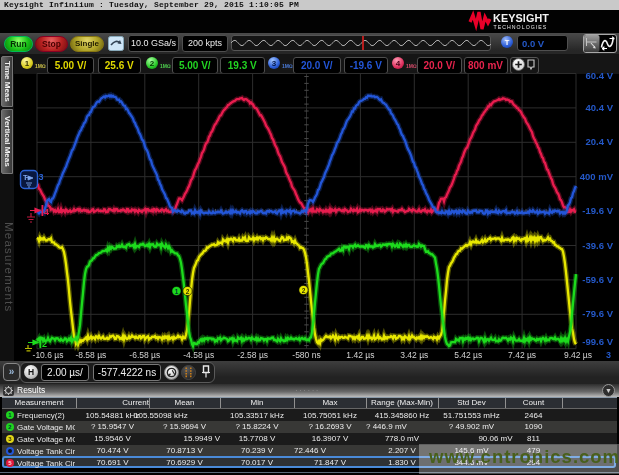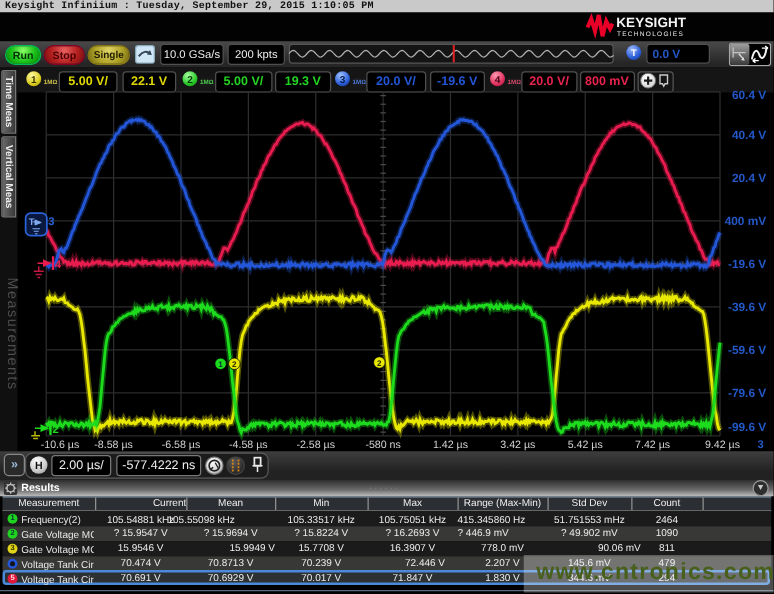--- a/index.html
+++ b/index.html
@@ -52,21 +52,21 @@
 <path d="M12.8,14.5 l-3,-0.5 1.9,-2.2 z" fill="#dcdcdc"></path>
 <path d="M18.5,13.5 C20,5.5 22.8,5 24.3,9.5 C25.8,14 28.5,13.5 30,6" fill="none" stroke="#f0f0f0" stroke-width="1.6"></path>
 <path d="M26.5,4.5 h5 m-0.2,0 l-2.2,-1.7 m2.2,1.7 l-2.2,1.7" stroke="#fff" stroke-width="1.1" fill="none"></path>
 <path d="M24,14.5 h-5 m0.2,0 l2.2,-1.7 m-2.2,1.7 l2.2,1.7" stroke="#fff" stroke-width="1.1" fill="none"></path>
 </svg>
 
 <div class="abs" style="left:0;top:54px;width:619px;height:19.5px;background:#151515"></div>
 <div class="chc" style="left:21px;top:57px;background:radial-gradient(circle at 38% 28%,#fff9a0,#d8cc20 60%,#9a8e08);color:#3a3400">1</div>
 <div class="badge abs" style="left:34px;top:61.5px;color:#cfc34a">1MΩ</div>
 <div class="box" style="left:47px;top:56.5px;width:47px;height:17px;color:#e0d800;font-weight:bold;font-size:10px">5.00 V/</div>
-<div class="box" style="left:97.5px;top:56.5px;width:43.5px;height:17px;color:#e0d800;font-weight:bold;font-size:10px">22.1 V</div>
+<div class="box" style="left:97.5px;top:56.5px;width:43.5px;height:17px;color:#e0d800;font-weight:bold;font-size:10px">25.6 V</div>
 <div class="chc" style="left:146px;top:57px;background:radial-gradient(circle at 38% 28%,#a8ffa0,#28c828 60%,#0a7a0a);color:#023802">2</div>
 <div class="badge abs" style="left:159px;top:61.5px;color:#4ecf4e">1MΩ</div>
 <div class="box" style="left:171.5px;top:56.5px;width:46.5px;height:17px;color:#22d422;font-weight:bold;font-size:10px">5.00 V/</div>
 <div class="box" style="left:220px;top:56.5px;width:44.5px;height:17px;color:#22d422;font-weight:bold;font-size:10px">19.3 V</div>
 <div class="chc" style="left:268px;top:57px;background:radial-gradient(circle at 38% 28%,#a0c4ff,#2a5cd8 60%,#0d2c7e);color:#04184a">3</div>
 <div class="badge abs" style="left:281px;top:61.5px;color:#4a7ad8">1MΩ</div>
 <div class="box" style="left:292.5px;top:56.5px;width:48.5px;height:17px;color:#2356d8;font-weight:bold;font-size:10px">20.0 V/</div>
 <div class="box" style="left:344px;top:56.5px;width:43.5px;height:17px;color:#2356d8;font-weight:bold;font-size:10px">-19.6 V</div>
 <div class="chc" style="left:392px;top:57px;background:radial-gradient(circle at 38% 28%,#ff9ab4,#e0305e 60%,#8e0c2e);color:#4a0216">4</div>
 <div class="badge abs" style="left:405px;top:61.5px;color:#d84a6a">1MΩ</div>
@@ -327,21 +327,21 @@
     <path d="M2.5,1 h5 v6.5 h-5 z" fill="none" stroke="#e8e8e8" stroke-width="1.4"></path>
     <path d="M1,7.5 h8 M5,7.5 v5" stroke="#e8e8e8" stroke-width="1.2"></path>
   </svg>
 
 <div class="abs" style="left:0;top:384px;width:619px;height:12.5px;background:linear-gradient(#2e2e2e,#6a6a6a 60%,#bdbdbd)"></div>
 <svg class="abs" style="left:3px;top:385px" width="11" height="11" viewBox="0 0 11 11">
     <rect width="11" height="11" rx="2" fill="#333"></rect>
     <circle cx="5.5" cy="5.5" r="3" fill="none" stroke="#bbb" stroke-width="1.2"></circle>
     <path d="M5.5,1 v2 M5.5,8 v2 M1,5.5 h2 M8,5.5 h2 M2.3,2.3 l1.4,1.4 M7.3,7.3 l1.4,1.4 M8.7,2.3 l-1.4,1.4 M3.7,7.3 l-1.4,1.4" stroke="#bbb" stroke-width="1"></path>
   </svg>
-<div class="abs" style="left:17px;top:385px;color:#fff;font-size:8.5px;font-weight:bold">Results</div>
+<div class="abs" style="left:17px;top:385px;color:#fff;font-size:8.5px;font-weight:normal">Results</div>
 <div class="abs" style="left:295px;top:386px;color:#888;font-size:8px;letter-spacing:1.5px">······</div>
 <div class="abs" style="left:602px;top:383.5px;width:13px;height:13px;border-radius:50%;background:#2e2e2e;border:1px solid #999;color:#ccc;font-size:7px;text-align:center;line-height:12px">▼</div>
 <div class="abs" style="left:2px;top:396.5px;width:615px;height:12px;background:#2b2e33;border-top:1px solid #8a9aaa;border-bottom:1px solid #666"></div>
 <div class="abs" style="left:2px;top:398px;width:74px;text-align:center;color:#f0f0f0;font-size:8px">Measurement</div>
 <div class="abs" style="left:76px;top:398px;width:73px;text-align:right;color:#f0f0f0;font-size:8px">Current</div>
 <div class="abs" style="left:76px;top:397.5px;width:1px;height:10px;background:#909090"></div>
 <div class="abs" style="left:149px;top:398px;width:71px;text-align:center;color:#f0f0f0;font-size:8px">Mean</div>
 <div class="abs" style="left:149px;top:397.5px;width:1px;height:10px;background:#909090"></div>
 <div class="abs" style="left:220px;top:398px;width:74px;text-align:center;color:#f0f0f0;font-size:8px">Min</div>
 <div class="abs" style="left:220px;top:397.5px;width:1px;height:10px;background:#909090"></div>
@@ -354,21 +354,21 @@
 <div class="abs" style="left:505px;top:398px;width:57px;text-align:center;color:#f0f0f0;font-size:8px">Count</div>
 <div class="abs" style="left:505px;top:397.5px;width:1px;height:10px;background:#909090"></div>
 <div class="abs" style="left:562px;top:397.5px;width:1px;height:10px;background:#909090"></div>
 <div class="abs" style="left:2px;top:409.0px;width:615px;height:11.9px;background:#1b1b1b"></div>
 <div class="abs" style="left:6px;top:411.0px;width:8px;height:8px;border-radius:50%;background:#1fd41f;color:#033;font-size:6px;font-weight:bold;text-align:center;line-height:8px">1</div>
 <div class="abs" style="left:17px;top:411.0px;width:58px;overflow:hidden;color:#e8e8e8;font-size:8px;white-space:nowrap">Frequency(2)</div>
 <div class="abs" style="left:76px;top:410.5px;width:73px;text-align:center;color:#ececec;font-size:8px">105.54881 kHz</div>
 <div class="abs" style="left:134px;top:410.5px;width:71px;text-align:left;color:#ececec;font-size:8px">105.55098 kHz</div>
 <div class="abs" style="left:220px;top:410.5px;width:74px;text-align:center;color:#ececec;font-size:8px">105.33517 kHz</div>
 <div class="abs" style="left:294px;top:410.5px;width:72px;text-align:center;color:#ececec;font-size:8px">105.75051 kHz</div>
-<div class="abs" style="left:366px;top:410.5px;width:72px;color:#ececec;font-size:8px">415.345860 Hz</div>
+<div class="abs" style="left:366px;top:410.5px;width:72px;text-align:center;color:#ececec;font-size:8px">415.345860 Hz</div>
 <div class="abs" style="left:438px;top:410.5px;width:67px;text-align:center;color:#ececec;font-size:8px">51.751553 mHz</div>
 <div class="abs" style="left:505px;top:410.5px;width:57px;text-align:center;color:#ececec;font-size:8px">2464</div>
 <div class="abs" style="left:2px;top:420.9px;width:615px;height:11.9px;background:#383836"></div>
 <div class="abs" style="left:6px;top:422.9px;width:8px;height:8px;border-radius:50%;background:#1fd41f;color:#033;font-size:6px;font-weight:bold;text-align:center;line-height:8px">2</div>
 <div class="abs" style="left:17px;top:422.9px;width:58px;overflow:hidden;color:#e8e8e8;font-size:8px;white-space:nowrap">Gate Voltage MC</div>
 <div class="abs" style="left:76px;top:422.4px;width:73px;text-align:center;color:#ececec;font-size:8px">? 15.9547 V</div>
 <div class="abs" style="left:149px;top:422.4px;width:71px;text-align:center;color:#ececec;font-size:8px">? 15.9694 V</div>
 <div class="abs" style="left:220px;top:422.4px;width:74px;text-align:center;color:#ececec;font-size:8px">? 15.8224 V</div>
 <div class="abs" style="left:294px;top:422.4px;width:72px;text-align:center;color:#ececec;font-size:8px">? 16.2693 V</div>
 <div class="abs" style="left:366px;top:422.4px;width:72px;text-align:left;color:#ececec;font-size:8px">? 446.9 mV</div>
@@ -383,21 +383,21 @@
 <div class="abs" style="left:294px;top:434.3px;width:72px;text-align:center;color:#ececec;font-size:8px">16.3907 V</div>
 <div class="abs" style="left:366px;top:434.3px;width:72px;text-align:center;color:#ececec;font-size:8px">778.0 mV</div>
 <div class="abs" style="left:462px;top:434.3px;width:67px;text-align:center;color:#ececec;font-size:8px">90.06 mV</div>
 <div class="abs" style="left:505px;top:434.3px;width:57px;text-align:center;color:#ececec;font-size:8px">811</div>
 <div class="abs" style="left:2px;top:444.7px;width:615px;height:11.9px;background:#383836"></div>
 <div class="abs" style="left:6px;top:446.7px;width:8px;height:8px;border-radius:50%;background:#10141a;border:2px solid #2356d8;box-sizing:border-box"></div>
 <div class="abs" style="left:17px;top:446.7px;width:58px;overflow:hidden;color:#e8e8e8;font-size:8px;white-space:nowrap">Voltage Tank Cir</div>
 <div class="abs" style="left:76px;top:446.2px;width:73px;text-align:center;color:#ececec;font-size:8px">70.474 V</div>
 <div class="abs" style="left:149px;top:446.2px;width:71px;text-align:center;color:#ececec;font-size:8px">70.8713 V</div>
 <div class="abs" style="left:220px;top:446.2px;width:74px;text-align:center;color:#ececec;font-size:8px">70.239 V</div>
-<div class="abs" style="left:304px;top:446.2px;width:72px;text-align:center;color:#ececec;font-size:8px">72.446 V</div>
+<div class="abs" style="left:294px;top:446.2px;width:72px;text-align:left;color:#ececec;font-size:8px">72.446 V</div>
 <div class="abs" style="left:366px;top:446.2px;width:72px;text-align:center;color:#ececec;font-size:8px">2.207 V</div>
 <div class="abs" style="left:438px;top:446.2px;width:67px;text-align:center;color:#ececec;font-size:8px">145.6 mV</div>
 <div class="abs" style="left:505px;top:446.2px;width:57px;text-align:center;color:#ececec;font-size:8px">479</div>
 <div class="abs" style="left:2px;top:455.6px;width:614px;height:12.9px;background:#2e3134;border:2px solid #4a8ad8;border-radius:3px"></div>
 <div class="abs" style="left:6px;top:458.6px;width:8px;height:8px;border-radius:50%;background:#e0183e;color:#fdd;font-size:6px;font-weight:bold;text-align:center;line-height:8px">5</div>
 <div class="abs" style="left:17px;top:458.6px;width:58px;overflow:hidden;color:#e8e8e8;font-size:8px;white-space:nowrap">Voltage Tank Cir</div>
 <div class="abs" style="left:76px;top:458.1px;width:73px;text-align:center;color:#ececec;font-size:8px">70.691 V</div>
 <div class="abs" style="left:149px;top:458.1px;width:71px;text-align:center;color:#ececec;font-size:8px">70.6929 V</div>
 <div class="abs" style="left:220px;top:458.1px;width:74px;text-align:center;color:#ececec;font-size:8px">70.017 V</div>
 <div class="abs" style="left:294px;top:458.1px;width:72px;text-align:center;color:#ececec;font-size:8px">71.847 V</div>

